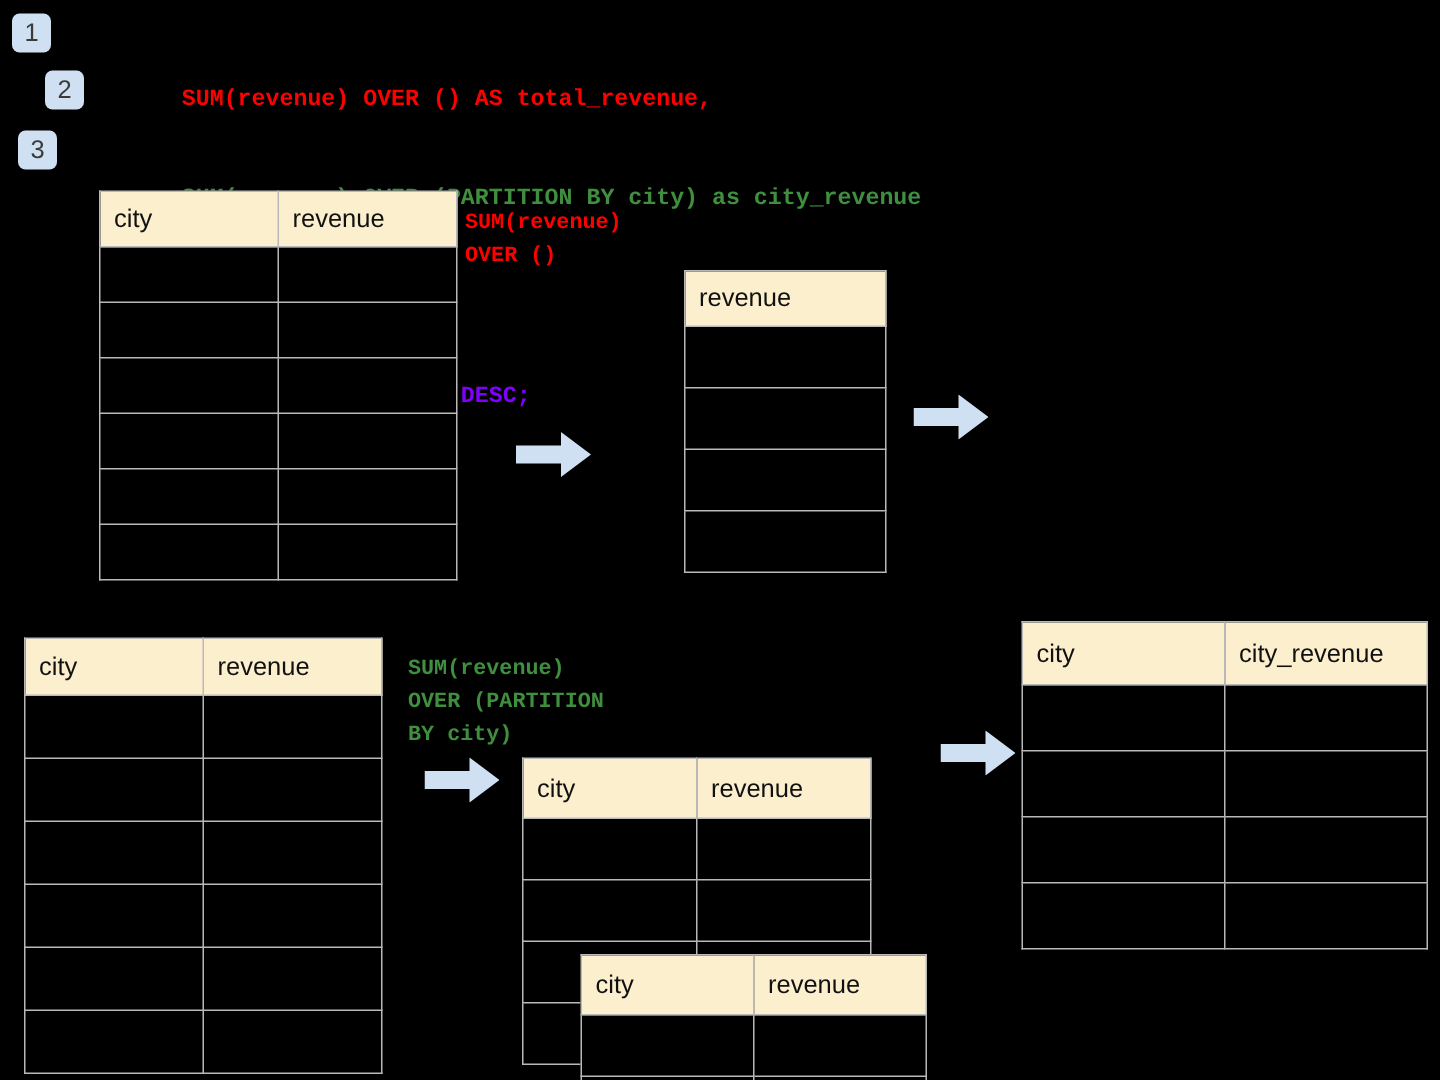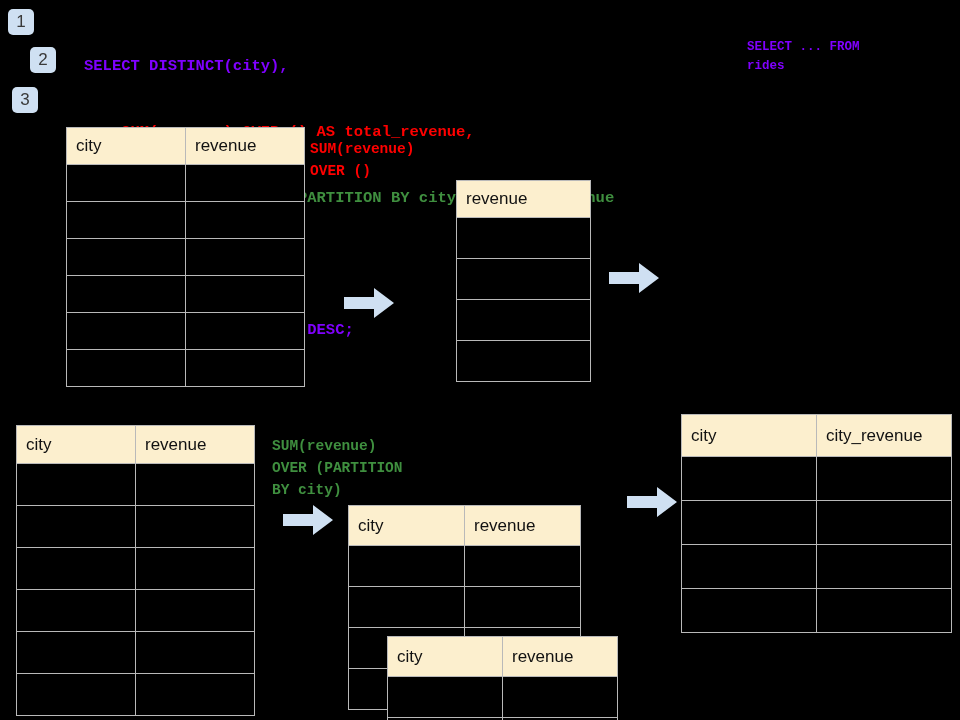--- a/index.html
+++ b/index.html
@@ -101,29 +101,26 @@
 </head>
 <body>
 
 <div id="canvas">
 
   <div class="step-badge" style="left:8px;  top:9px;">1</div>
   <div class="step-badge" style="left:30px; top:47px;">2</div>
   <div class="step-badge" style="left:12px; top:87px;">3</div>
 
   <div class="sql-block" style="left:84px; top:11px;">
-    <span class="sql-line c-purple">SELECT DISTINCT(city),</span>
     <span class="sql-line c-red">    SUM(revenue) OVER () AS total_revenue,</span>
     <span class="sql-line c-green">    SUM(revenue) OVER (PARTITION BY city) as city_revenue</span>
     <span class="sql-line c-purple">  FROM rides</span>
     <span class="sql-line c-purple">  ORDER by city_revenue DESC;</span>
   </div>
 
-  <div class="side-note" style="left:747px; top:38px;">SELECT ... FROM
-rides</div>
 
   <div class="annot red" style="left:310px; top:138px;">SUM(revenue)
 OVER ()</div>
 
   <div class="annot green" style="left:272px; top:435px;">SUM(revenue)
 OVER (PARTITION
 BY city)</div>
 
   <table class="tbl" style="left:66px; top:127px; width:238px;">
     <colgroup>

